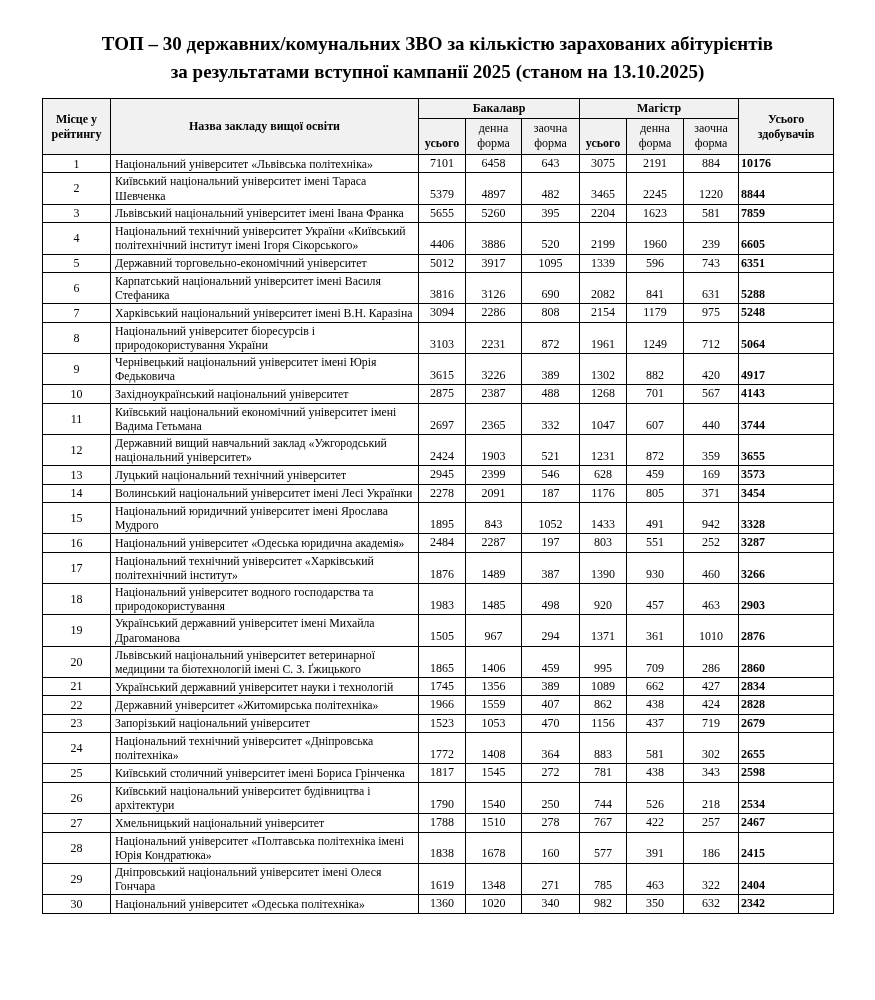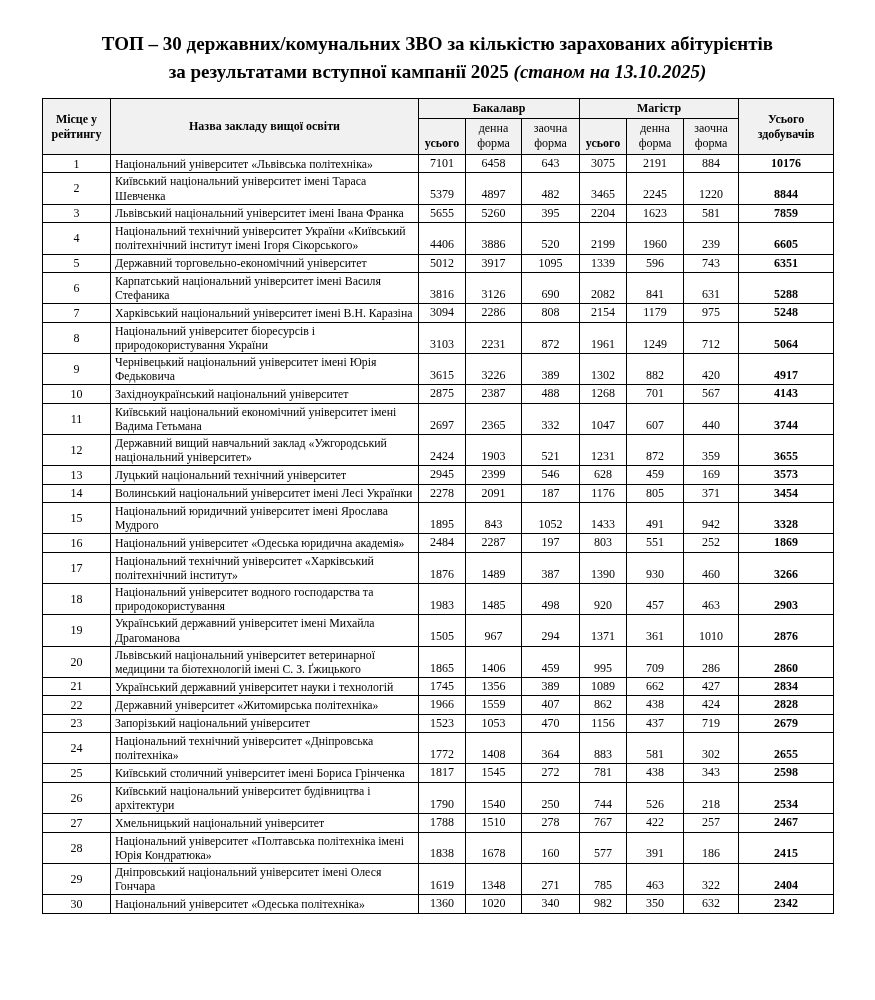--- a/index.html
+++ b/index.html
@@ -11,21 +11,21 @@
     overflow:hidden;
   }
   .page { padding:30px 42px 4px 42px;border-radius:11px; }
   .title {
     text-align:center;
     font-weight:bold;
     font-size:19px;
     line-height:1.45;
     margin-bottom:13px;
   }
-  .title .italic { font-style:italic; }
+  .title .italic { }
   table {
     border-collapse:collapse;
     width:791px;
     table-layout:fixed;
     font-size:12px;
   }
   th, td { border:1.5px solid #000; }
   table { border:1px solid #0c4a6e; }
   thead th {
     background:#f1f1f1;
@@ -56,21 +56,20 @@
     padding:1px 4px;
     font-size:11.8px;
     margin-top:47px;
   }
   td.num {
     text-align:center;
     vertical-align:bottom;
     padding:1px 2px 2px 2px;
   }
   td.total {
-    text-align:center;
     vertical-align:bottom;
     font-weight:bold;
     padding:1px 2px 2px 2px;
   }
 </style>
 </head>
 <body>
 
 <div class="page">
   <div class="title">
@@ -275,21 +274,21 @@
         </tr>
         <tr>
           <td class="rank">16</td>
           <td class="name">Національний університет «Одеська юридична академія»</td>
           <td class="num">2484</td>
           <td class="num">2287</td>
           <td class="num">197</td>
           <td class="num">803</td>
           <td class="num">551</td>
           <td class="num">252</td>
-          <td class="total">1869</td>
+          <td class="total">3287</td>
         </tr>
         <tr>
           <td class="rank">17</td>
           <td class="name">Національний технічний університет «Харківський політехнічний інститут»</td>
           <td class="num">1876</td>
           <td class="num">1489</td>
           <td class="num">387</td>
           <td class="num">1390</td>
           <td class="num">930</td>
           <td class="num">460</td>

